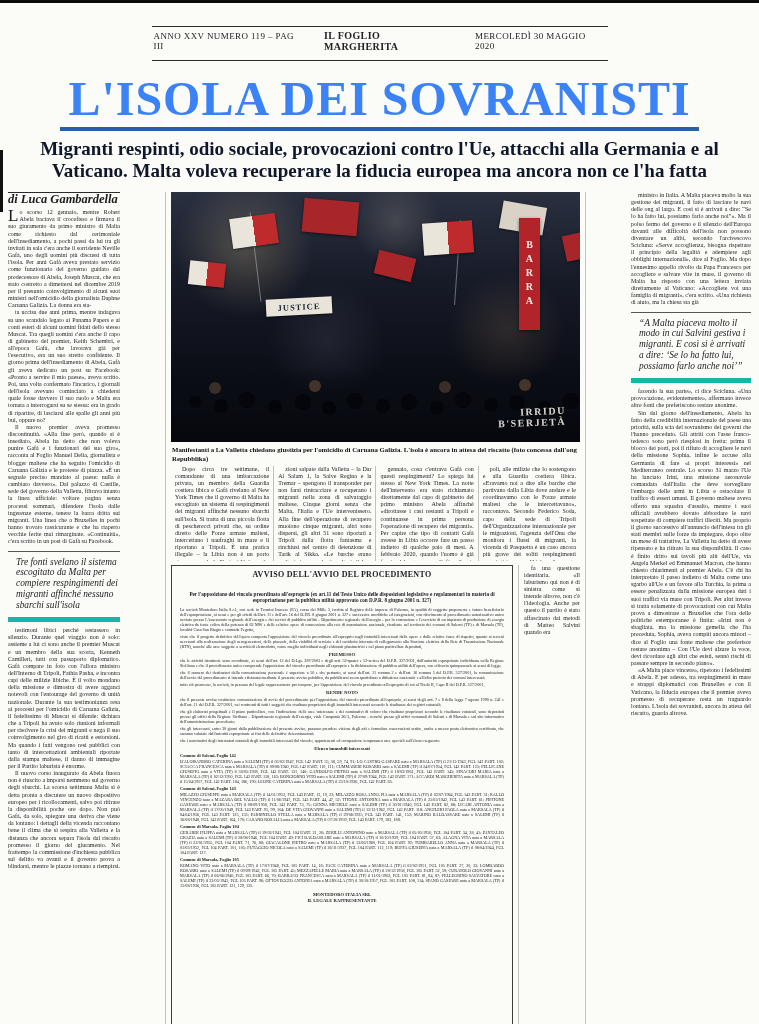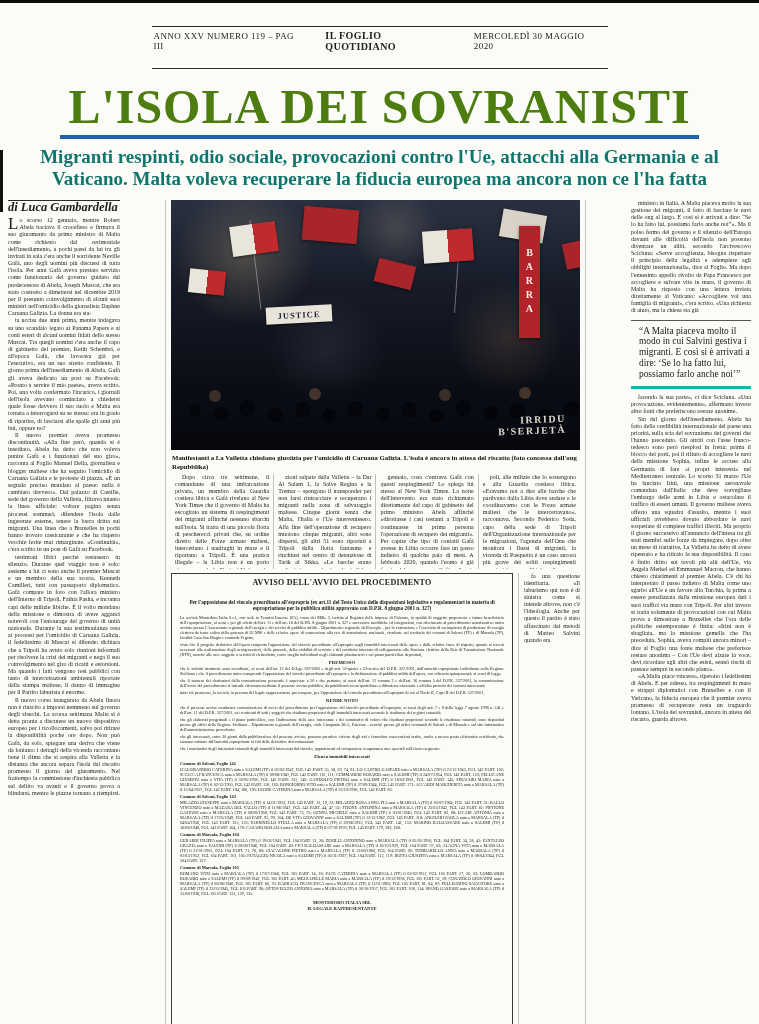--- a/index.html
+++ b/index.html
@@ -3,45 +3,45 @@
 <meta charset="utf-8">
 <style>
   html,body{margin:0;padding:0;background:#d9d9d4;}
   .page{position:relative;width:759px;height:1024px;margin:0 auto;background:#fbfbf8;color:#161616;
         font-family:"Liberation Serif","DejaVu Serif",serif;overflow:hidden;box-sizing:border-box;}
   .top-edge{position:absolute;top:0;left:0;width:100%;height:3px;background:#0b0b0b;}
   .scan-mark{position:absolute;top:150px;left:0;width:3px;height:62px;background:#111;}
 
   
   .masthead{width:452px;margin:26px auto 14px;border-top:1px solid #2b2b2b;border-bottom:1px solid #2b2b2b;
-            padding:3px 2px 16px;display:flex;justify-content:space-between;align-items:baseline;
+            padding:3px 2px 8px;display:flex;justify-content:space-between;align-items:baseline;
             font-size:9px;letter-spacing:.4px;color:#222;gap:20px;}
   .masthead .brand{font-weight:bold;font-size:10px;}
 
   
   .headline{text-align:center;margin:6px 0 0;line-height:1;}
-  .headline span{display:inline-block;font-size:48px;font-weight:bold;color:#4d7c0f;letter-spacing:1px;
+  .headline span{display:inline-block;font-size:48px;font-weight:bold;color:#3b82f6;letter-spacing:1px;
                  border-bottom:4px solid #2361a8;padding:0 8px 4px;}
-  .subhead{width:734px;margin:7px auto 0;text-align:center;font-weight:bold;font-size:19px;line-height:22px;color:#0f766e;}
+  .subhead{width:734px;margin:7px auto 0;text-align:center;font-weight:bold;font-size:19px;line-height:22px;color:#0f172a;}
 
   
   .content{display:flex;padding:10px 8px 0;height:864px;box-sizing:border-box;gap:40px;}
   .bodytxt{font-size:6px;line-height:7.15px;text-align:justify;color:#1c1c1c;}
   .bodytxt p{margin:0;text-indent:7px;}
   .col1{width:131px;padding-right:5px;box-sizing:border-box;overflow:hidden;}
   .mid{width:472px;border-left:1px solid #c2c2bc;border-right:1px solid #c2c2bc;padding:0 5px;box-sizing:border-box;}
   .col6{width:140px;padding-left:5px;box-sizing:border-box;}
   .col6-inner{height:795px;overflow:hidden;}
 
   .byline{border-top:1px solid #2b2b2b;padding-top:3px;margin-bottom:6px;
           font-style:italic;font-weight:bold;font-size:12.5px;}
   .dropcap::first-letter{font-size:17px;float:left;line-height:12px;padding:1px 1px 0 0;}
 
-  .pquote{font-size:9.4px;line-height:10.9px;text-align:left;color:#222;
-          border-top:1px solid #555;border-bottom:3px solid #14b8a6;padding:5px 1px 6px 8px;margin:5px 0;}
+  .pquote{font-style:italic;font-size:9.4px;line-height:10.9px;text-align:left;color:#222;
+          border-top:1px solid #555;border-bottom:5px solid #14b8a6;padding:5px 1px 6px 8px;margin:5px 0;}
 
   
   .photo{position:relative;height:250px;background:linear-gradient(180deg,#2a3040 0%,#171b28 35%,#0b0d15 75%,#07080d 100%);overflow:hidden;}
   .photo::before{content:"";position:absolute;inset:0;
      background:radial-gradient(circle at 18% 22%,rgba(255,226,160,.22),transparent 18%),
                 radial-gradient(circle at 55% 12%,rgba(255,240,200,.15),transparent 14%),
                 radial-gradient(circle at 82% 55%,rgba(255,200,140,.12),transparent 16%),
                 radial-gradient(circle at 38% 60%,rgba(180,190,220,.10),transparent 20%);}
   .flag{position:absolute;box-shadow:0 1px 3px rgba(0,0,0,.55);}
   .flag.malta{background:linear-gradient(90deg,#e9e5da 50%,#bf2a2d 50%);}
@@ -85,39 +85,40 @@
 </style>
 </head>
 <body>
 
 <div class="page">
   <div class="top-edge"></div>
   <div class="scan-mark"></div>
 
   <header class="masthead">
     <span>ANNO XXV NUMERO 119  –  PAG III</span>
-    <span class="brand">IL FOGLIO QUOTIDIANO</span>
+    <span class="brand">IL FOGLIO MARGHERITA</span>
     <span>MERCOLEDÌ 30 MAGGIO 2020</span>
   </header>
 
   <div class="headline">
     <span>L'ISOLA DEI SOVRANISTI</span>
   </div>
 
   <div class="subhead">Migranti respinti, odio sociale, provocazioni contro l'Ue, attacchi alla Germania e al Vaticano. Malta voleva recuperare la fiducia europea ma ancora non ce l'ha fatta</div>
 
   <div class="content">
 
     <div class="col1 bodytxt">
       <div class="byline">di Luca Gambardella</div>
       <p class="dropcap" style="text-indent:0">Lo scorso 12 gennaio, mentre Robert Abela baciava il crocefisso e firmava il suo giuramento da primo ministro di Malta come richiesto dal cerimoniale dell'insediamento, a pochi passi da lui tra gli invitati in sala c'era anche il sorridente Neville Gafà, uno degli uomini più discussi di tutta l'isola. Per anni Gafà aveva prestato servizio come funzionario del governo guidato dal predecessore di Abela, Joseph Muscat, che era stato costretto a dimettersi nel dicembre 2019 per il presunto coinvolgimento di alcuni suoi ministri nell'omicidio della giornalista Daphne Caruana Galizia. La donna era sta-</p>
       <div>
           <p>ta uccisa due anni prima, mentre indagava su uno scandalo legato ai Panama Papers e ai conti esteri di alcuni uomini fidati dello stesso Muscat. Tra quegli uomini c'era anche il capo di gabinetto del premier, Keith Schembri, e all'epoca Gafà, che lavorava già per l'esecutivo, era un suo stretto confidente. Il giorno prima dell'insediamento di Abela, Gafà gli aveva dedicato un post su Facebook: «Pronto a servire il mio paese», aveva scritto. Poi, una volta confermato l'incarico, i giornali dell'isola avevano cominciato a chiedersi quale fosse davvero il suo ruolo e Malta era tornata a interrogarsi su se stessa: era in grado di ripartire, di lasciarsi alle spalle gli anni più bui, oppure no?</p>
           <p>Il nuovo premier aveva promesso discontinuità. «Alla fine però, quando si è insediato, Abela ha detto che non voleva punire Gafà e i funzionari del suo giro», racconta al Foglio Manuel Delia, giornalista e blogger maltese che ha seguito l'omicidio di Caruana Galizia e le proteste di piazza. «È un segnale preciso mandato al paese: nulla è cambiato davvero». Dal palazzo di Castille, sede del governo della Valletta, filtrava intanto la linea ufficiale: voltare pagina senza processi sommari, difendere l'isola dalle ingerenze esterne, tenere la barra dritta sui migranti. Una linea che a Bruxelles in pochi hanno trovato rassicurante e che ha riaperto vecchie ferite mai rimarginate. «Continuità», c'era scritto in un post di Gafà su Facebook.</p>
         </div>
+      <div class="pquote">Tre fonti svelano il sistema escogitato da Malta per compiere respingimenti dei migranti affinché nessuno sbarchi sull'isola</div>
       <div>
           <p>testimoni libici perché restassero in silenzio. Durante quel viaggio non è solo: assieme a lui ci sono anche il premier Muscat e un membro della sua scorta, Kenneth Camilleri, tutti con passaporto diplomatico. Gafà compare in foto con l'allora ministro dell'Interno di Tripoli, Fathia Pasha, e incontra capi delle milizie libiche. È il volto mondano della missione e dimostra di avere agganci notevoli con l'entourage del governo di unità nazionale. Durante la sua testimonianza resa ai processi per l'omicidio di Caruana Galizia, il fedelissimo di Muscat si difende: dichiara che a Tripoli ha avuto solo riunioni informali per risolvere la crisi dei migranti e nega il suo coinvolgimento nel giro di ricatti e estorsioni. Ma quando i fatti vengono resi pubblici con tanto di intercettazioni ambientali riportate dalla stampa maltese, il danno di immagine per il Partito laburista è enorme.</p>
           <p>Il nuovo corso inaugurato da Abela finora non è riuscito a imporsi nemmeno sul governo degli sbarchi. La scorsa settimana Malta si è detta pronta a discutere un nuovo dispositivo europeo per i ricollocamenti, salvo poi ritirare la disponibilità poche ore dopo. Non può Gafà, da solo, spiegare una deriva che viene da lontano: i dettagli della vicenda raccontano bene il clima che si respira alla Valletta e la distanza che ancora separa l'isola dal riscatto promesso il giorno del giuramento. Nel frattempo la commissione d'inchiesta pubblica sul delitto va avanti e il governo prova a blindarsi, mentre le piazze tornano a riempirsi.</p>
         </div>
     </div>
 
     <div class="mid">
       <figure class="photo" style="margin:0">
         <div class="pole" style="left:84px;top:20px;height:90px;transform:rotate(-7deg)"></div>
         <div class="pole" style="left:286px;top:28px;height:85px;transform:rotate(4deg)"></div>

